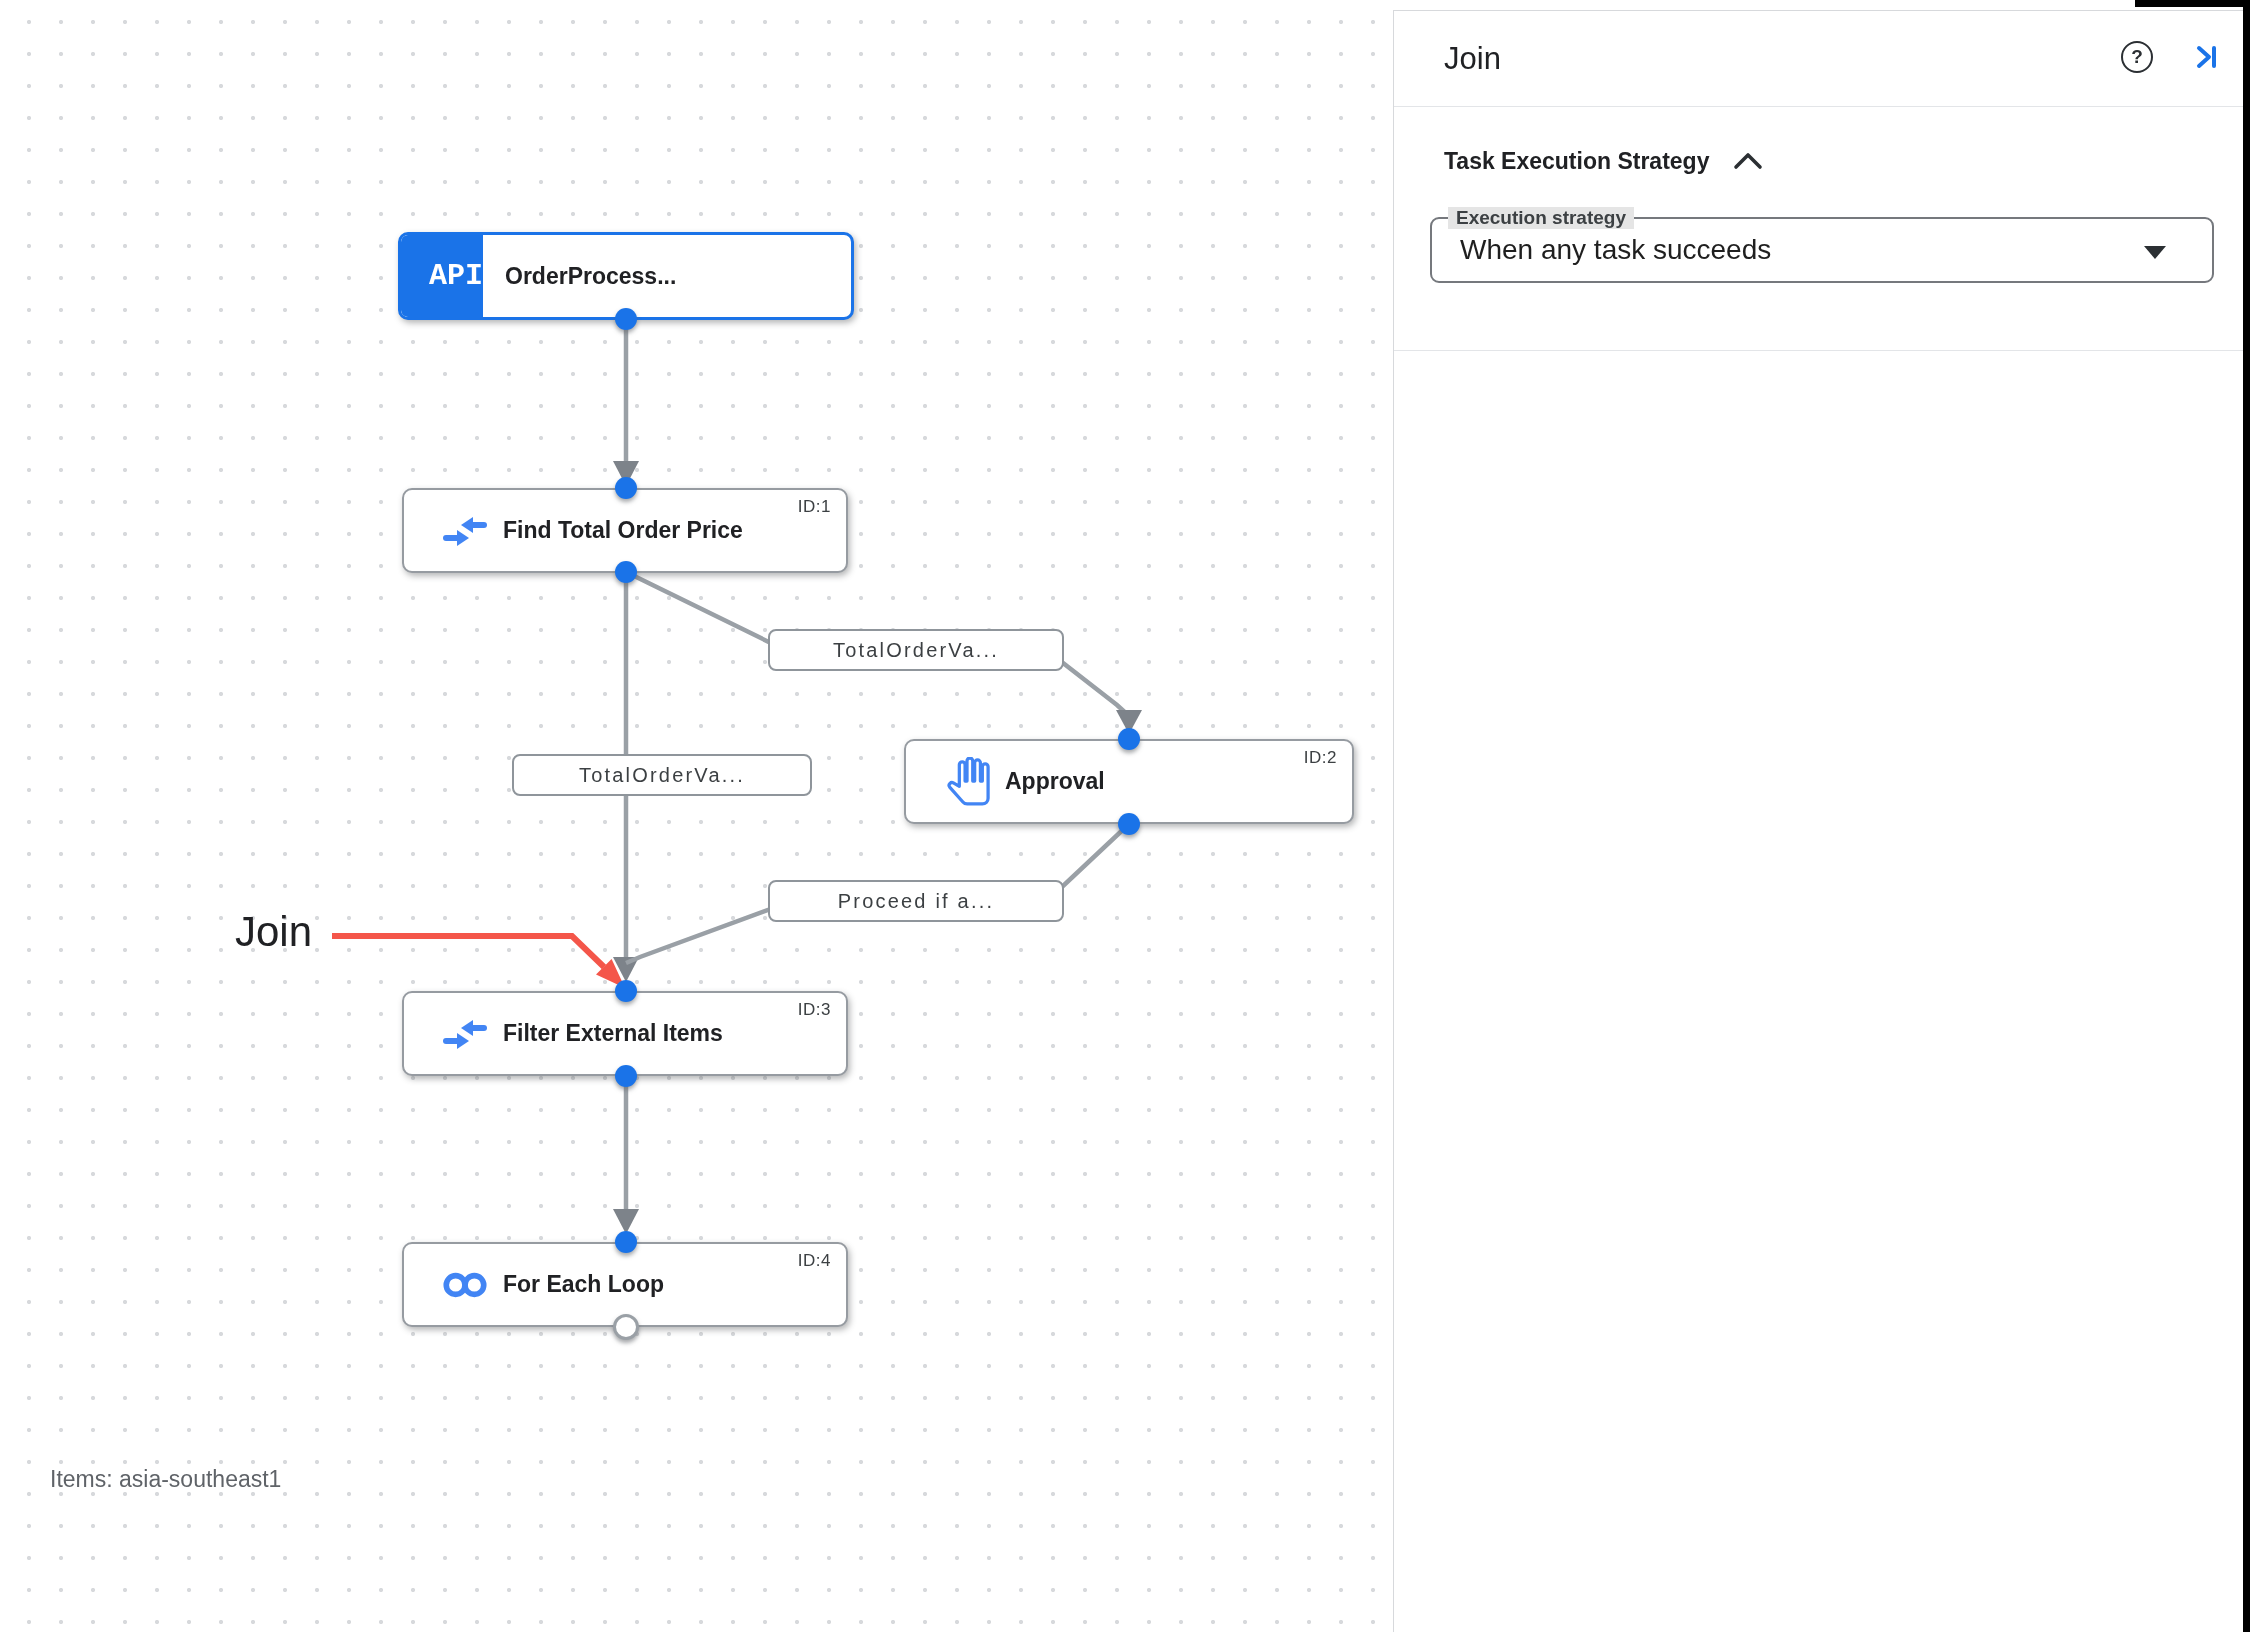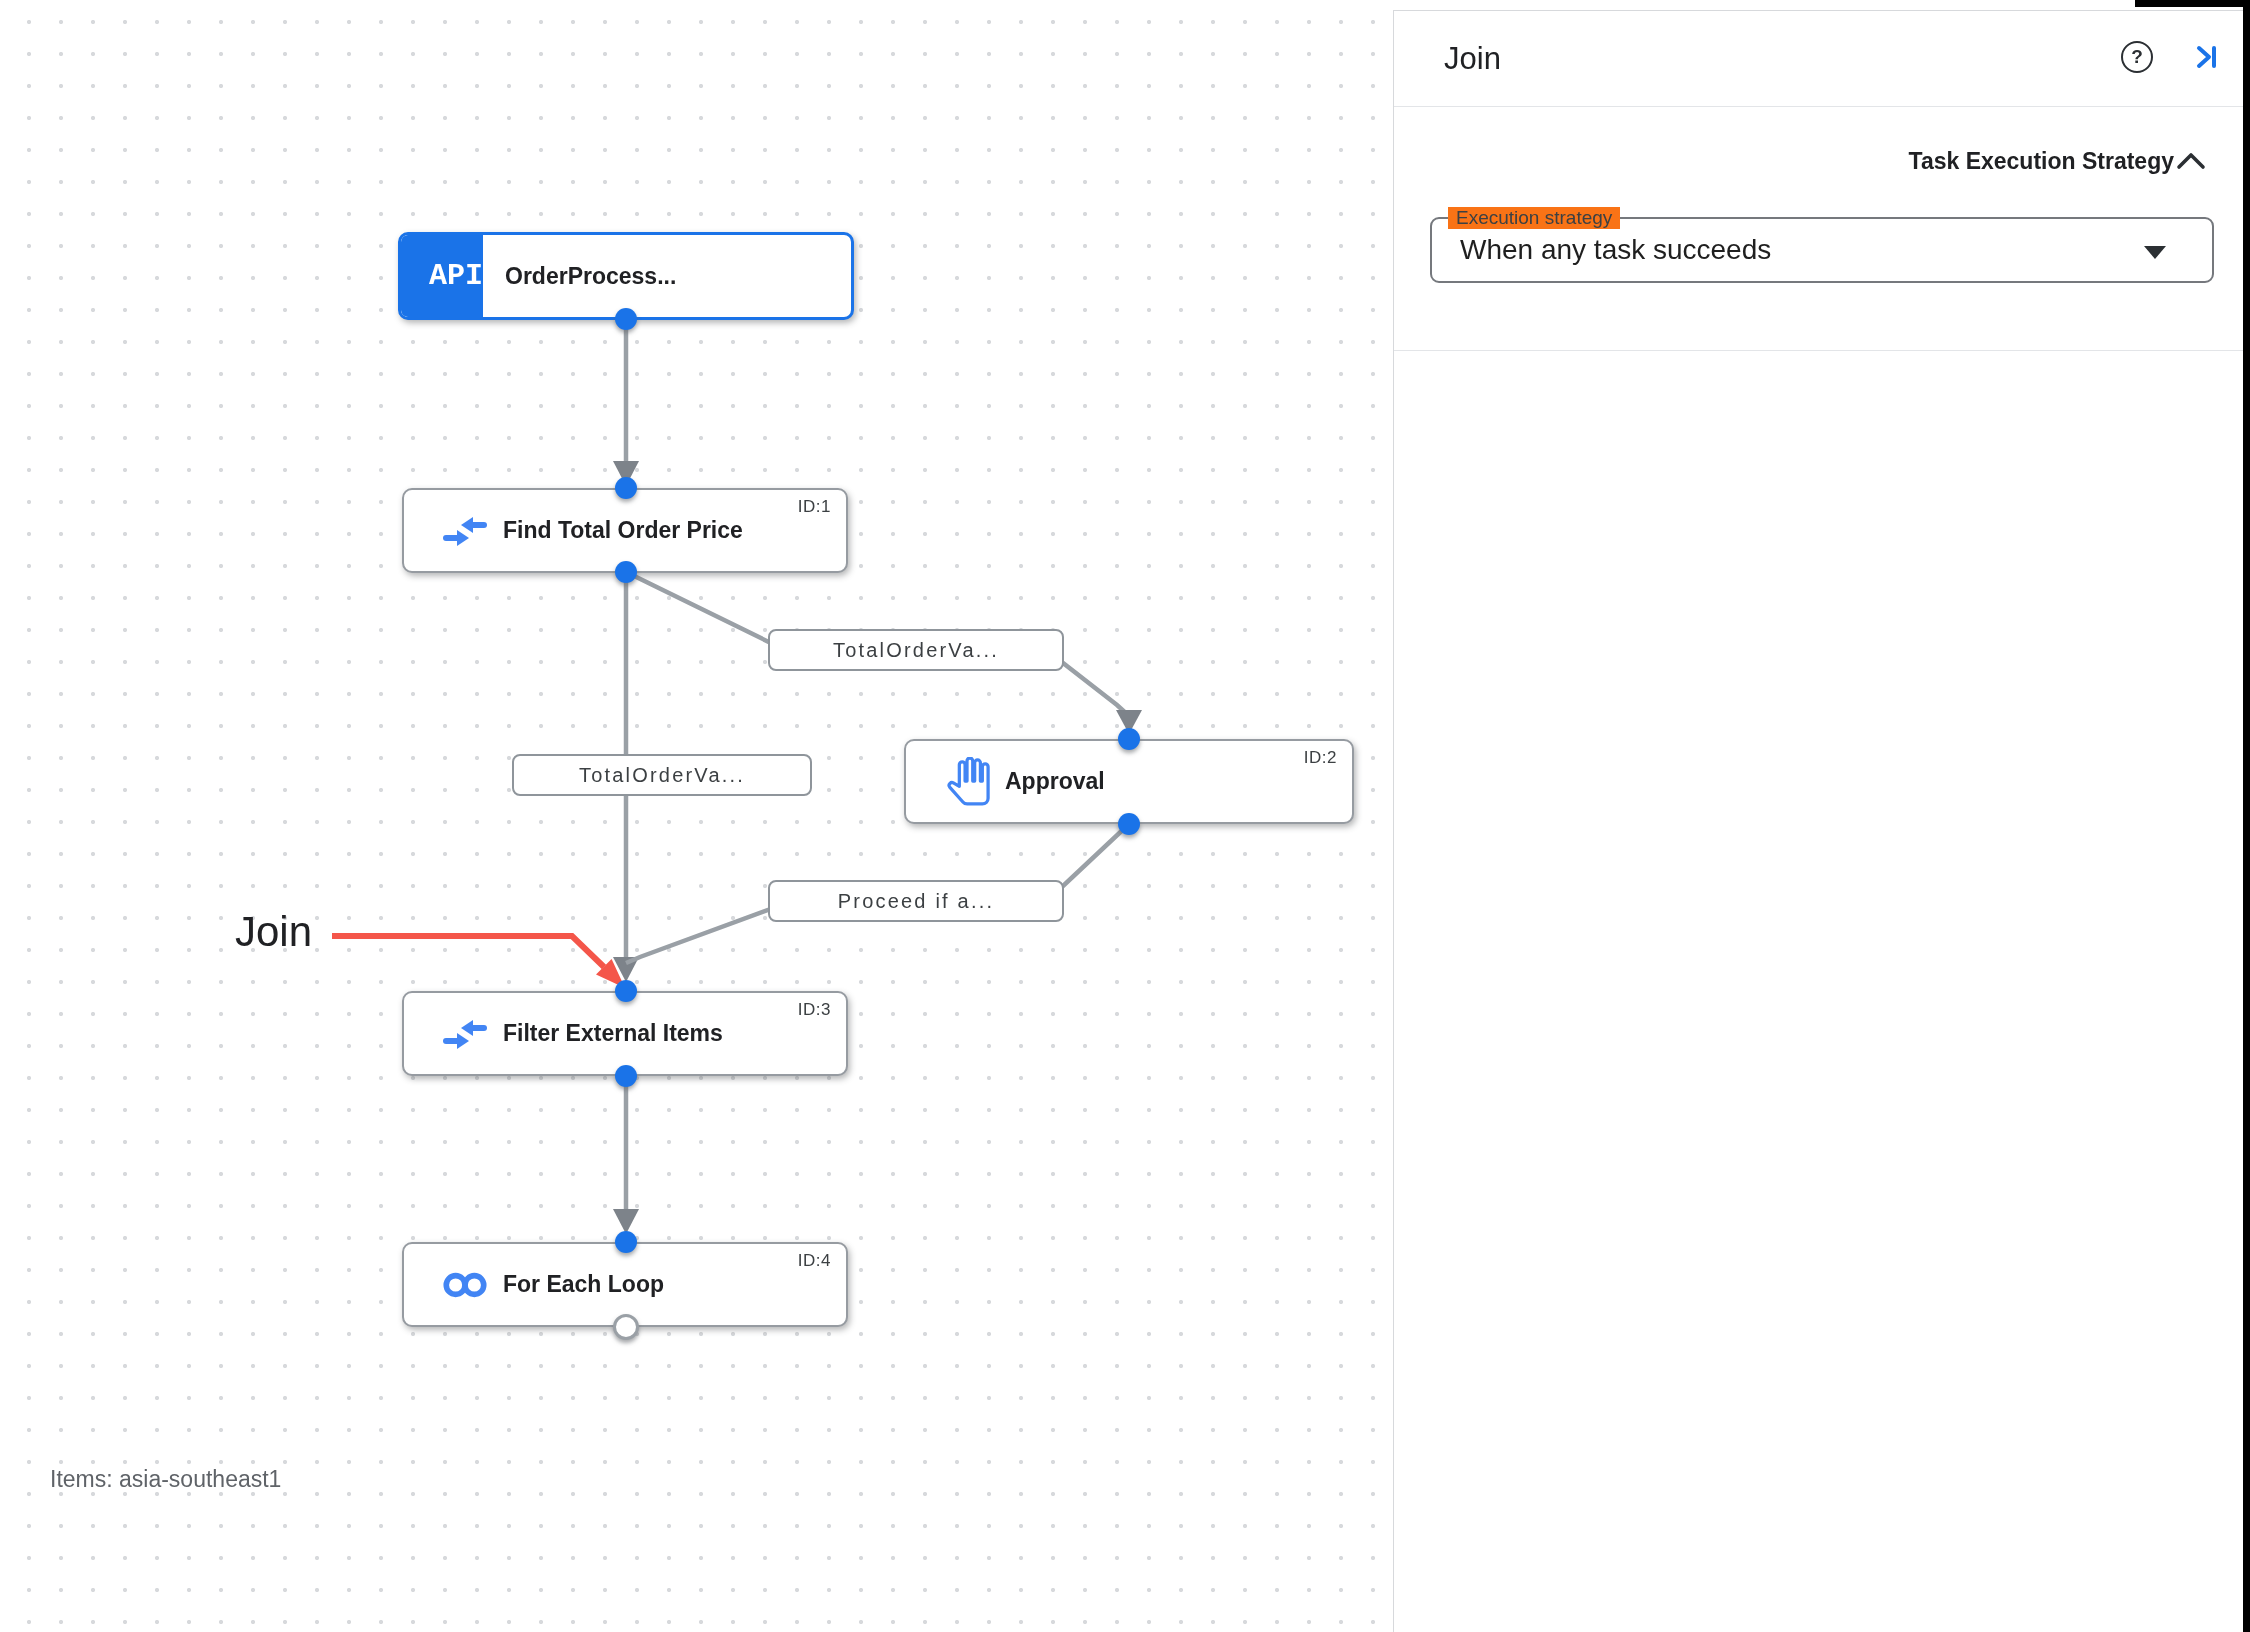--- a/index.html
+++ b/index.html
@@ -58,28 +58,28 @@
   .panel-header{position:relative;height:96px;border-bottom:1px solid var(--line);
     display:flex;align-items:center;padding-left:50px;}
   .panel-title{font-size:31px;color:var(--ink);}
   .help{position:absolute;left:727px;top:30px;width:32px;height:32px;border:2.5px solid #2b2f33;
     border-radius:50%;display:flex;align-items:center;justify-content:center;
     font-size:19px;font-weight:700;color:#2b2f33;cursor:pointer;}
   .collapse{position:absolute;left:796px;top:30px;width:32px;height:32px;cursor:pointer;}
 
   .section{position:relative;height:244px;border-bottom:1px solid var(--line);}
   .sec-head{position:absolute;left:50px;right:42px;top:134px;height:44px;
-    display:flex;align-items:center;justify-content:flex-end;top:32px;}
+    display:flex;align-items:center;justify-content:flex-start;top:32px;gap:22px;}
   .sec-title{font-size:23px;font-weight:700;color:var(--ink);}
   .chevron-up{width:34px;height:22px;cursor:pointer;}
 
   .field{position:absolute;left:36px;top:110px;width:784px;height:66px;border:2px solid #75787d;
     border-radius:9px;cursor:pointer;}
-  .field-label{position:absolute;top:-12px;left:16px;background:#f97316;padding:0 8px;
-    font-size:19px;font-weight:400;color:var(--ink2);}
+  .field-label{position:absolute;top:-12px;left:16px;background:#e5e5e5;padding:0 8px;
+    font-size:19px;font-weight:700;color:var(--ink2);}
   .field-value{position:absolute;left:28px;top:0;height:62px;display:flex;align-items:center;
     font-size:28px;color:#1f1f1f;}
   .caret{position:absolute;right:46px;top:27px;width:0;height:0;
     border-left:11px solid transparent;border-right:11px solid transparent;border-top:13px solid #2b2f33;}
 
   .blackbar-top{position:absolute;left:2135px;top:0;width:115px;height:7px;background:#000;}
   .blackbar-right{position:absolute;left:2243px;top:0;width:7px;height:1632px;background:#000;}
 </style>
 </head>
 <body>

